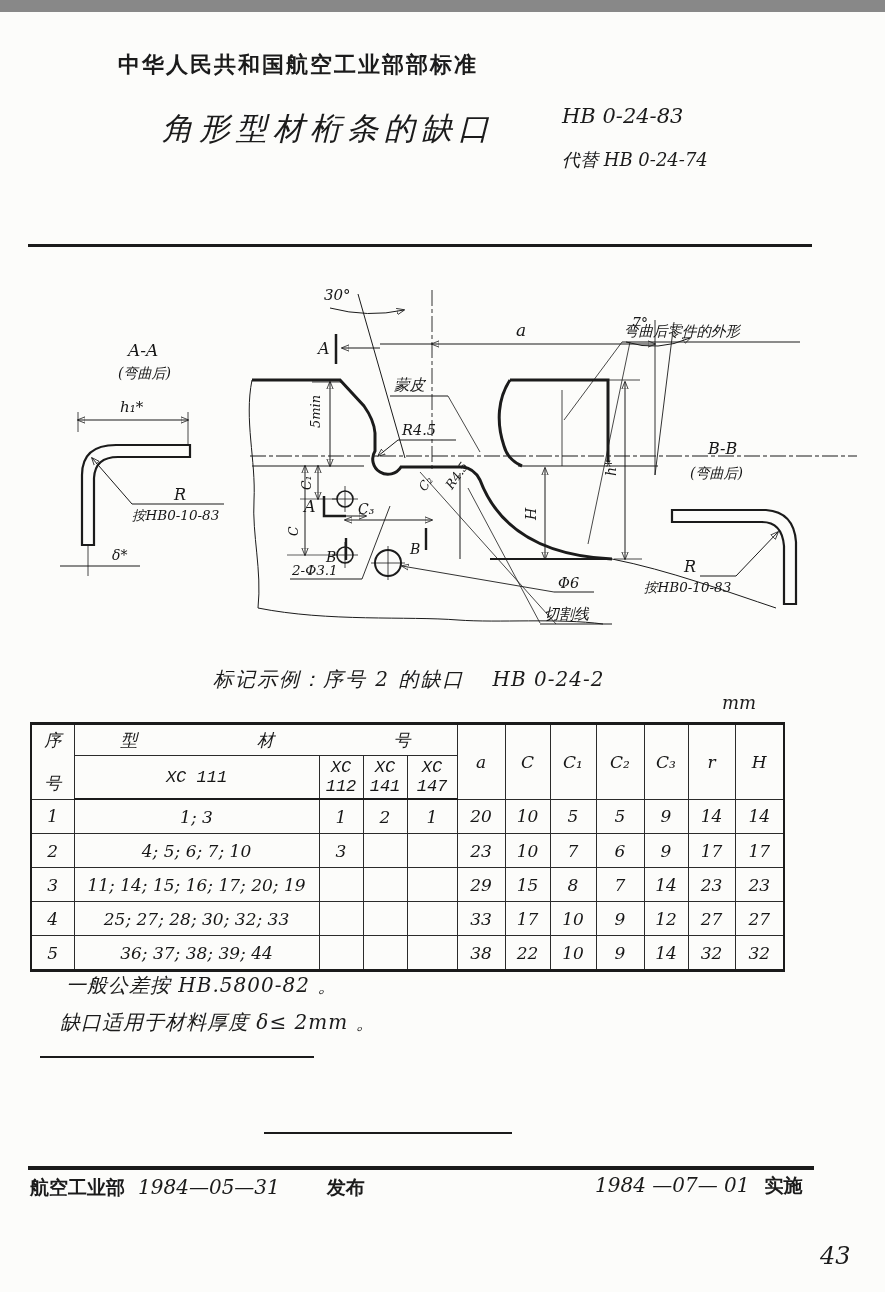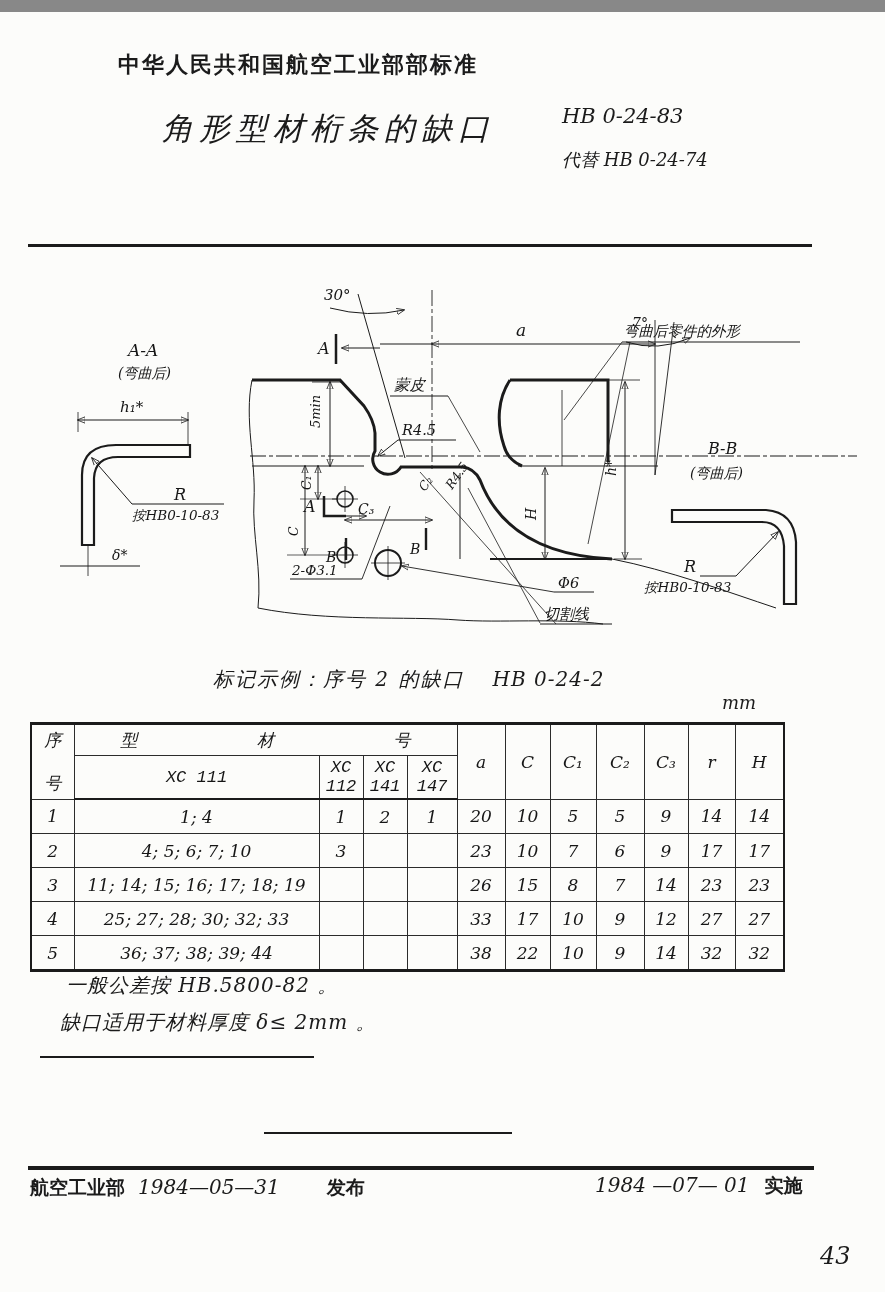--- a/index.html
+++ b/index.html
@@ -266,21 +266,21 @@
       <tr class="sub">
         <th>XC 111</th>
         <th>XC 112</th>
         <th>XC 141</th>
         <th>XC 147</th>
       </tr>
     </thead>
     <tbody>
       <tr>
         <td>1</td>
-        <td>1; 4</td>
+        <td>1; 3</td>
         <td>1</td>
         <td>2</td>
         <td>1</td>
         <td>20</td>
         <td>10</td>
         <td>5</td>
         <td>5</td>
         <td>9</td>
         <td>14</td>
         <td>14</td>
@@ -294,25 +294,25 @@
         <td>23</td>
         <td>10</td>
         <td>7</td>
         <td>6</td>
         <td>9</td>
         <td>17</td>
         <td>17</td>
       </tr>
       <tr>
         <td>3</td>
-        <td>11; 14; 15; 16; 17; 18; 19</td>
-        <td></td>
-        <td></td>
-        <td></td>
-        <td>26</td>
+        <td>11; 14; 15; 16; 17; 20; 19</td>
+        <td></td>
+        <td></td>
+        <td></td>
+        <td>29</td>
         <td>15</td>
         <td>8</td>
         <td>7</td>
         <td>14</td>
         <td>23</td>
         <td>23</td>
       </tr>
       <tr>
         <td>4</td>
         <td>25; 27; 28; 30; 32; 33</td>

